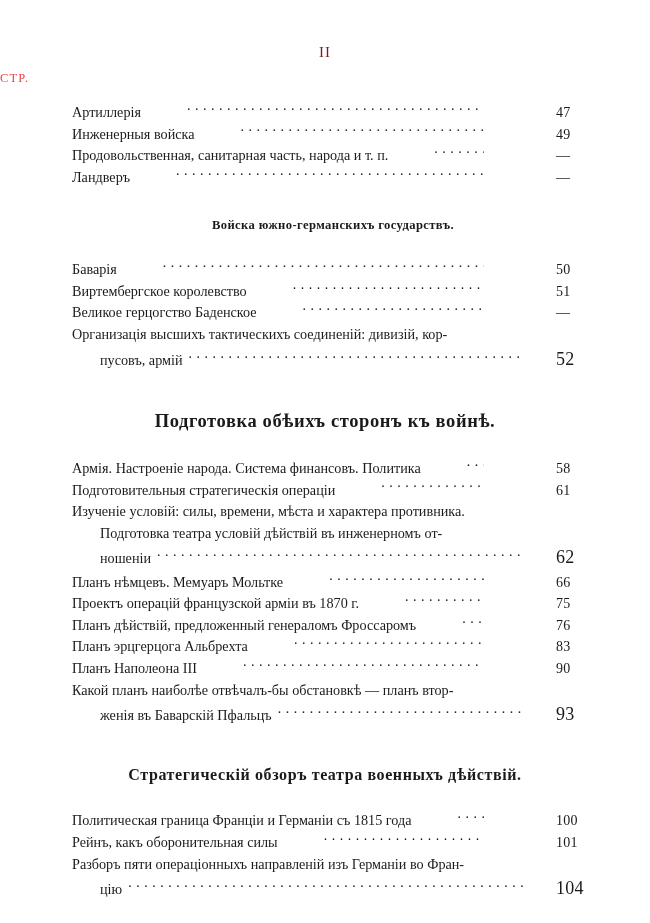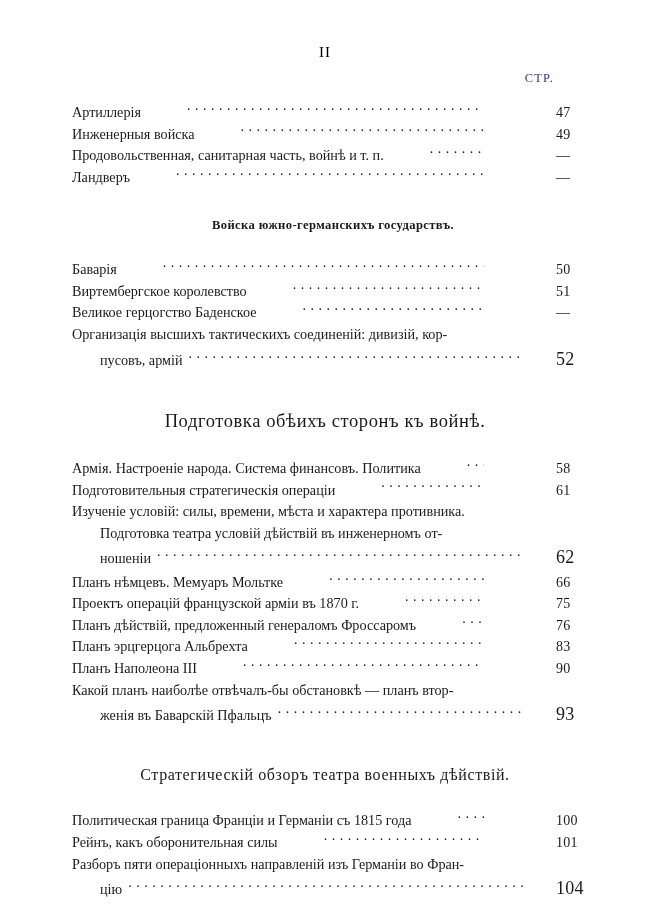--- a/index.html
+++ b/index.html
@@ -19,29 +19,29 @@
     width: 650px;
     height: 923px;
     box-sizing: border-box;
     padding: 0;
   }
   .page-number {
     text-align: center;
     font-size: 15px;
     letter-spacing: 1px;
     padding-top: 44px;
-    color: #000000;
+    color: #7f1d1d;
   }
   .col-head {
-    text-align: right;
+    text-align: left;
     font-size: 12.5px;
     letter-spacing: 1.2px;
     padding-right: 96px;
     padding-top: 10px;
-    color: #4c1d95;
+    color: #ef4444;
   }
   .toc-block {
     margin-left: 72px;
     margin-right: 48px;
   }
   .entry {
     display: flex;
     align-items: baseline;
     font-size: 14.2px;
     line-height: 1.52;
@@ -119,21 +119,21 @@
   .section-sub {
     text-align: center;
     font-size: 12.6px;
     font-weight: bold;
     letter-spacing: 0.4px;
     margin: 30px 0 26px 16px;
   }
   .section-title {
     text-align: center;
     font-size: 18.5px;
-    font-weight: normal;
+    font-weight: bold;
     letter-spacing: 0.6px;
     margin: 38px 0 26px 0;
   }
   .section-title.small {
     font-size: 16px;
   }
   .gap-a { height: 16px; }
 </style>
 </head>
 <body>
@@ -148,21 +148,21 @@
           <span class="txt">Артиллерія</span>
           <span class="leader"></span>
           <span class="pg">47</span>
         </div>
         <div class="entry">
           <span class="txt">Инженерныя войска</span>
           <span class="leader"></span>
           <span class="pg">49</span>
         </div>
         <div class="entry">
-          <span class="txt">Продовольственная, санитарная часть, войнѣ и т. п.</span>
+          <span class="txt">Продовольственная, санитарная часть, народа и т. п.</span>
           <span class="leader"></span>
           <span class="pg">—</span>
         </div>
         <div class="entry">
           <span class="txt">Ландверъ</span>
           <span class="leader"></span>
           <span class="pg">—</span>
         </div>
       </div>
       <div class="section-sub">Войска южно-германскихъ государствъ.</div>

